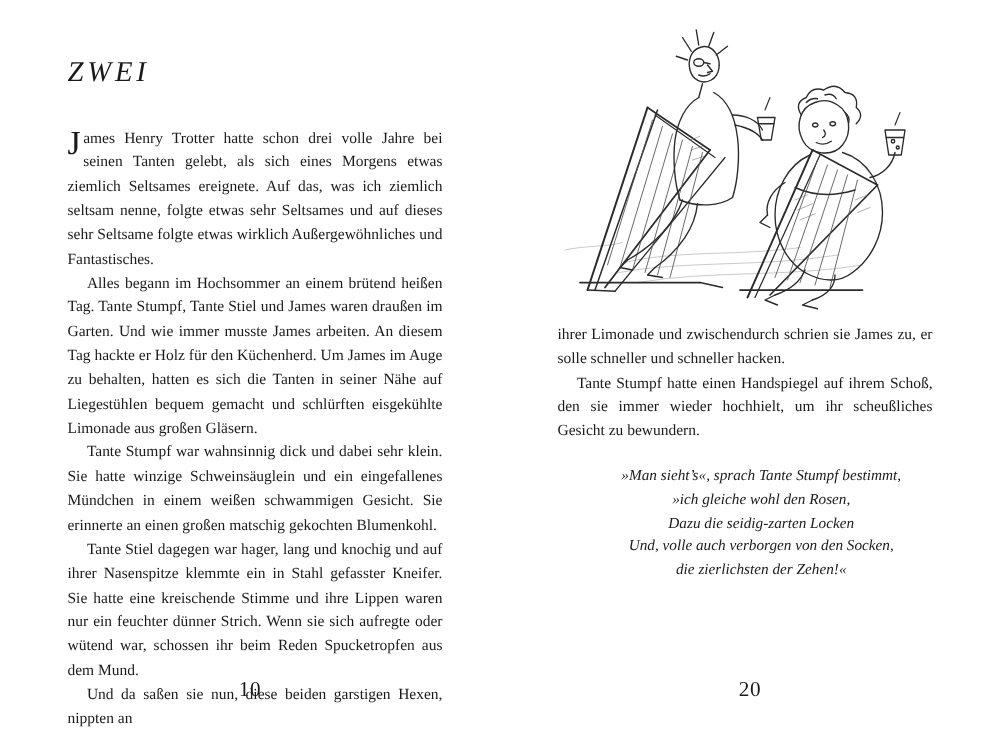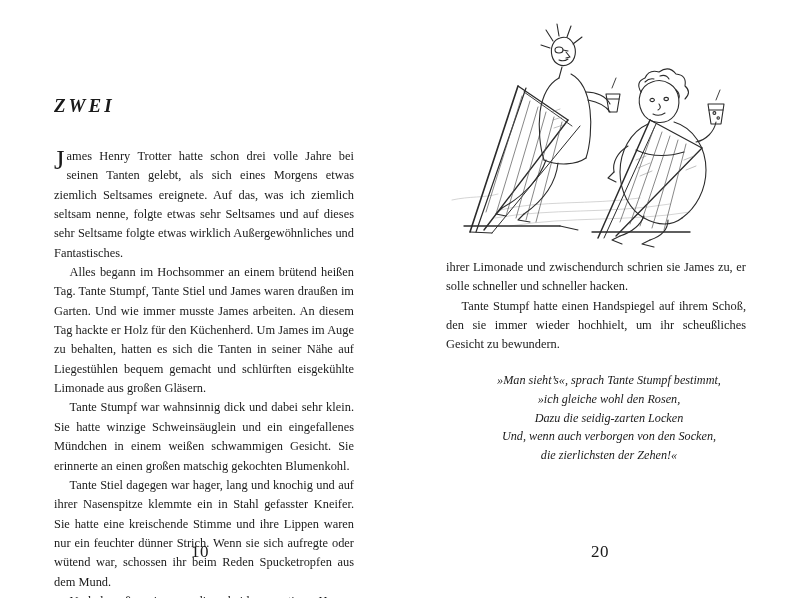--- a/index.html
+++ b/index.html
@@ -29,26 +29,26 @@
   .page-left {
     padding: 0 46px 0 54px;
   }
   .page-right {
     padding: 0 54px 0 46px;
   }
 
   
   .chapter-title {
     font-family: "Liberation Serif", serif;
-    font-size: 19px;
+    font-size: 23px;
     letter-spacing: 3px;
     font-style: italic;
-    font-weight: bold;
+    font-weight: normal;
     margin: 0;
-    padding-top: 95px;
+    padding-top: 45px;
     padding-bottom: 30px;
   }
 
   
   .body-text {
     font-size: 12.4px;
     line-height: 1.56;
     text-align: justify;
     hyphens: auto;
   }
@@ -245,20 +245,20 @@
 
     <div class="body-text right-col-text">
       <p class="first">ihrer Limonade und zwischendurch schrien sie James zu, er solle schneller und schneller hacken.</p>
       <p>Tante Stumpf hatte einen Handspiegel auf ihrem Schoß, den sie immer wieder hochhielt, um ihr scheußliches Gesicht zu bewundern.</p>
     </div>
 
     <div class="verse">
       <div>»Man sieht’s«, sprach Tante Stumpf bestimmt,</div>
       <div>»ich gleiche wohl den Rosen,</div>
       <div>Dazu die seidig-zarten Locken</div>
-      <div>Und, wenn auch verborgen von den Socken,</div>
+      <div>Und, volle auch verborgen von den Socken,</div>
       <div>die zierlichsten der Zehen!«</div>
     </div>
 
     <div class="folio">20</div>
   </div>
 
 </div>
 
 </body></html>

